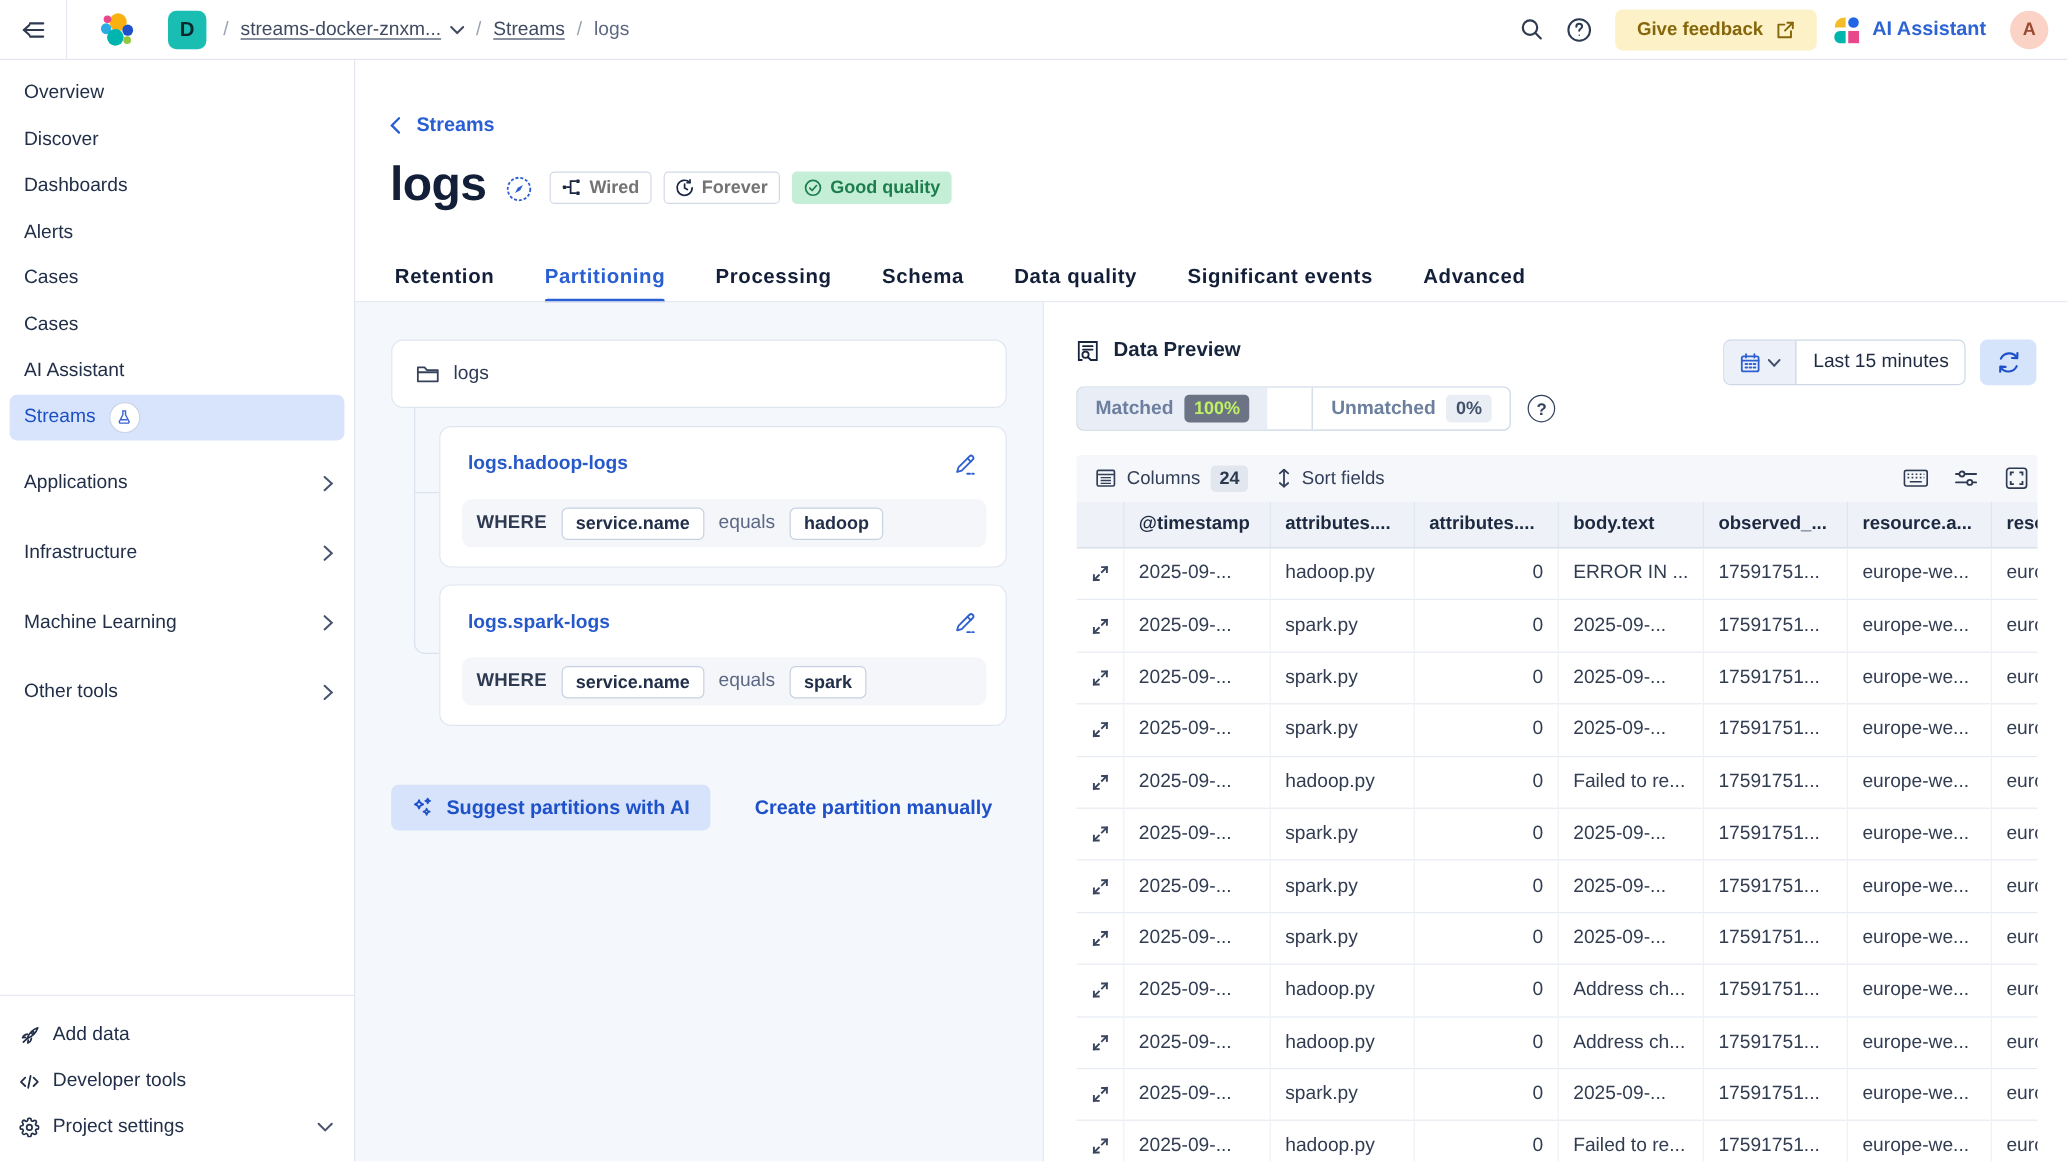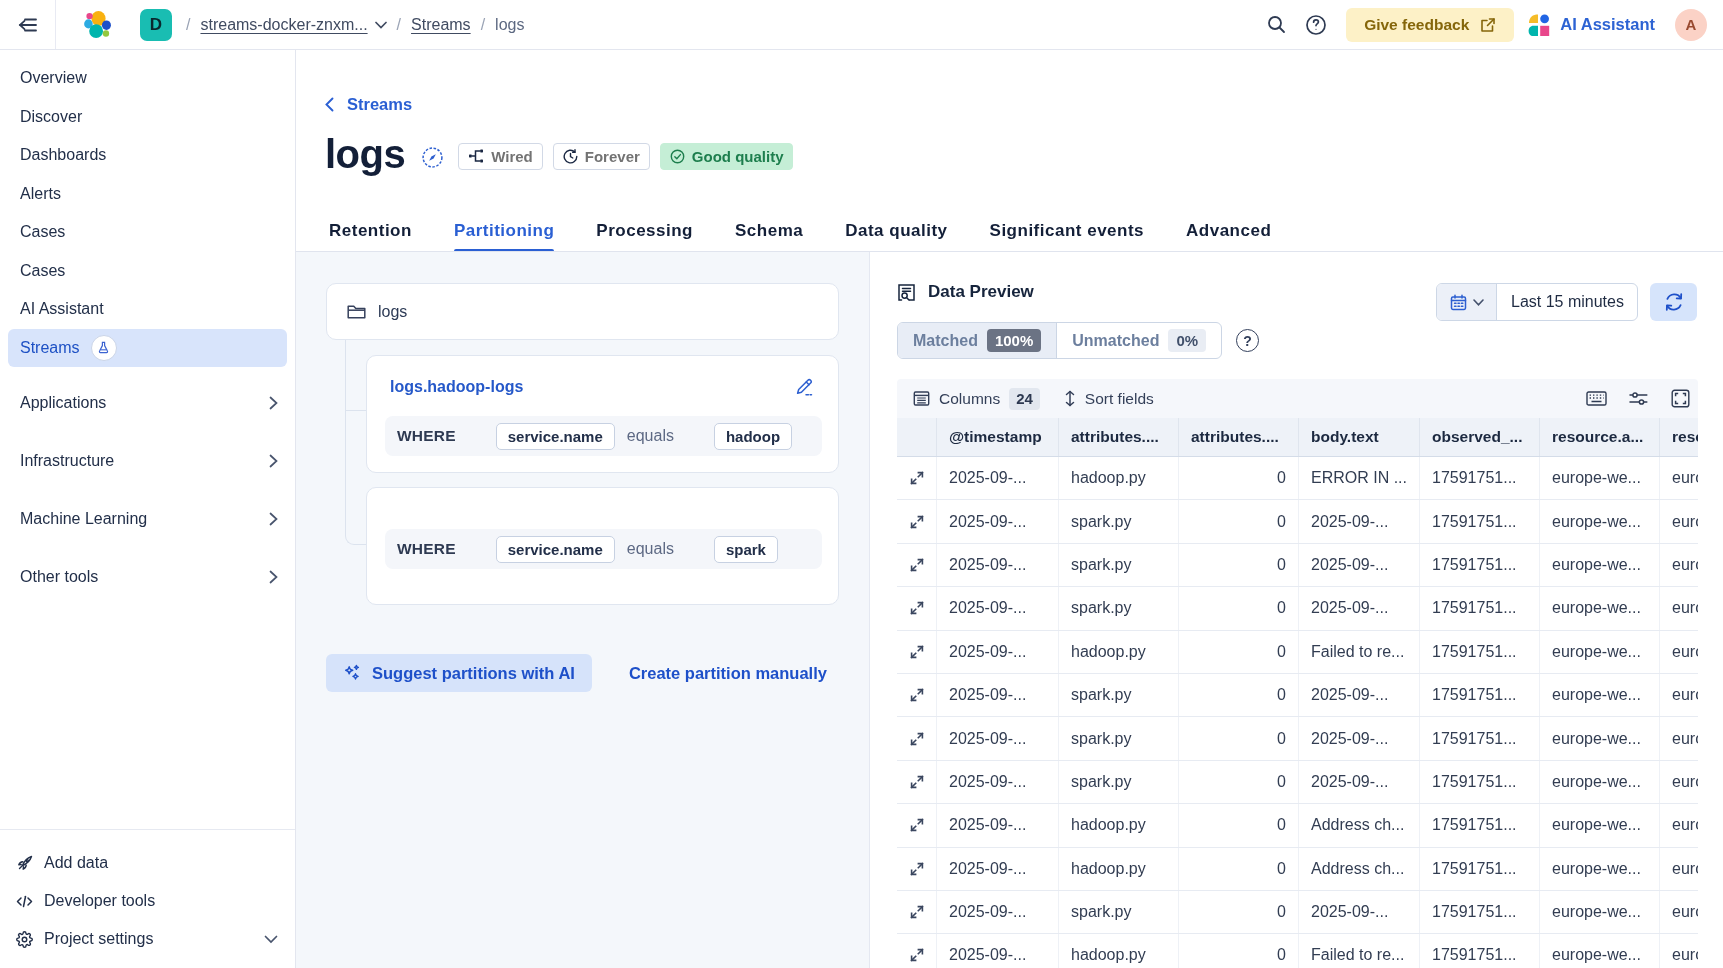--- a/index.html
+++ b/index.html
@@ -116,21 +116,21 @@
   .part-card.spark  { top:235px; }
   .part-title-row { display:flex; align-items:flex-start; }
   .part-name { color:#2558c9; font-weight:700; font-size:16px; cursor:pointer; }
   .pencil-btn { margin-left:auto; color:#2d5fd0; cursor:pointer; padding-right:6px; }
   .where-row {
     margin-top:19px; margin-left:-5px; width:437px; height:40px; background:#f4f6fa; border-radius:8px;
     display:flex; align-items:center; padding:0 12px; gap:12px;
   }
   .where-kw { font-weight:700; font-size:15.5px; color:#2e3a52; letter-spacing:0.2px; }
   .chip { height:27px; display:flex; align-items:center; padding:0 11px; background:#fff;
-    border:1px solid #c7d1e2; border-radius:5px; font-weight:600; font-size:15px; color:#222f49;margin-left:28px; }
+    border:1px solid #c7d1e2; border-radius:5px; font-weight:600; font-size:15px; color:#222f49; }
   .chip.val { font-weight:700; }
   .where-op { color:#5d6984; font-size:16px; }
   .panel-actions { position:absolute; left:30px; top:402px; display:flex; align-items:center; }
   .suggest-btn {
     height:38px; border-radius:6px; background:#d6e3fa; border:none; cursor:pointer;
     display:flex; align-items:center; gap:10px; padding:0 17px;
     color:#1e50c9; font-weight:600; font-size:16.5px; font-family:inherit;
   }
   .create-link { margin-left:37px; color:#1e50c9; font-weight:700; font-size:16.5px; cursor:pointer; }
 
@@ -140,28 +140,28 @@
   .preview-head .t { font-weight:700; font-size:17px; color:#16243c; }
   .date-controls { position:absolute; top:31px; right:26px; display:flex; align-items:center; }
   .date-group { display:flex; height:38px; border:1px solid #cdd7e6; border-radius:6px; overflow:hidden; background:#fff; }
   .date-cal { width:60px; background:#ecf0f8; display:flex; align-items:center; justify-content:center; gap:6px;
     border-right:1px solid #cdd7e6; cursor:pointer; color:#2d5fd0; }
   .date-cal .chev { color:#45526d; }
   .date-text { width:140px; display:flex; align-items:center; padding-left:14px; font-size:16px; color:#1f2b42; cursor:pointer; }
   .refresh-btn { width:47px; height:38px; margin-left:12px; border:none; border-radius:6px; background:#d6e4fb;
     display:flex; align-items:center; justify-content:center; color:#1e50c9; cursor:pointer; }
   .toggle-row { position:absolute; left:27px; top:70px; display:flex; align-items:center; }
-  .toggle-group { display:flex; height:37px; border:1px solid #ccd6e5; border-radius:6px; overflow:hidden; background:#fff; }
+  .toggle-group { display:flex; height:37px; border:1px solid #ccd6e5; border-radius:6px; overflow:hidden; background:#fff;gap:37px; }
   .toggle-seg { display:flex; align-items:center; gap:9px; padding:0 15px; cursor:pointer; }
   .toggle-seg .lab { font-weight:600; font-size:16px; color:#6c7f9e; }
   .toggle-seg.on { background:#e8edf6; }
   .toggle-seg + .toggle-seg { border-left:1px solid #ccd6e5; }
   .pct-badge { height:23px; display:flex; align-items:center; padding:0 8px; border-radius:4px;
     font-weight:700; font-size:15px; }
-  .pct-badge.dark { background:#6b7384; color:#ffffff; }
+  .pct-badge.dark { background:#6b7384; color:#bef264; }
   .pct-badge.light { background:#e9edf4; color:#41506b; }
   .help-circle { width:23px; height:23px; border-radius:50%; border:1.6px solid #33405c; margin-left:14px;
     display:flex; align-items:center; justify-content:center; font-weight:700; font-size:14px; color:#33405c; cursor:pointer; }
 
   .grid-wrap { position:absolute; left:27px; top:127px; width:801px; bottom:0; overflow:hidden; }
   .grid-toolbar { height:39px; background:#f5f7fb; display:flex; align-items:center; padding:0 7px 0 16px; border-radius:4px 4px 0 0; }
   .gt-left { display:flex; align-items:center; gap:9px; color:#333f58; font-size:15.5px; }
   .gt-count { height:22px; padding:0 7px; display:flex; align-items:center; background:#e2e7ef; border-radius:4px;
     font-weight:600; font-size:15px; color:#2c3850; }
   .gt-sort { display:flex; align-items:center; gap:9px; margin-left:24px; color:#333f58; font-size:15.5px; }
@@ -461,20 +461,30 @@
       </div>
       <div class="where-row">
         <span class="where-kw">WHERE</span>
         <span class="chip">service.name</span>
         <span class="where-op">equals</span>
         <span class="chip val">hadoop</span>
       </div>
     </div>
 
     <div class="card part-card spark">
+      <div class="part-title-row">
+        <span class="part-name">logs.spark-logs</span>
+        <span class="pencil-btn">
+          <svg width="19" height="19" viewBox="0 0 19 19" fill="none" stroke="#2d5fd0" stroke-width="1.5" stroke-linecap="round" stroke-linejoin="round">
+            <path d="M12.9 2.3 a1.9 1.9 0 0 1 2.7 2.7 L6.4 14.2 L2.6 15.3 L3.7 11.5 Z"></path>
+            <path d="M11.3 4 L14 6.7"></path>
+            <path d="M11 16.8 H16.5" stroke-dasharray="2.4 1.7"></path>
+          </svg>
+        </span>
+      </div>
       <div class="where-row">
         <span class="where-kw">WHERE</span>
         <span class="chip">service.name</span>
         <span class="where-op">equals</span>
         <span class="chip val">spark</span>
       </div>
     </div>
 
     <div class="panel-actions">
       <button class="suggest-btn">

